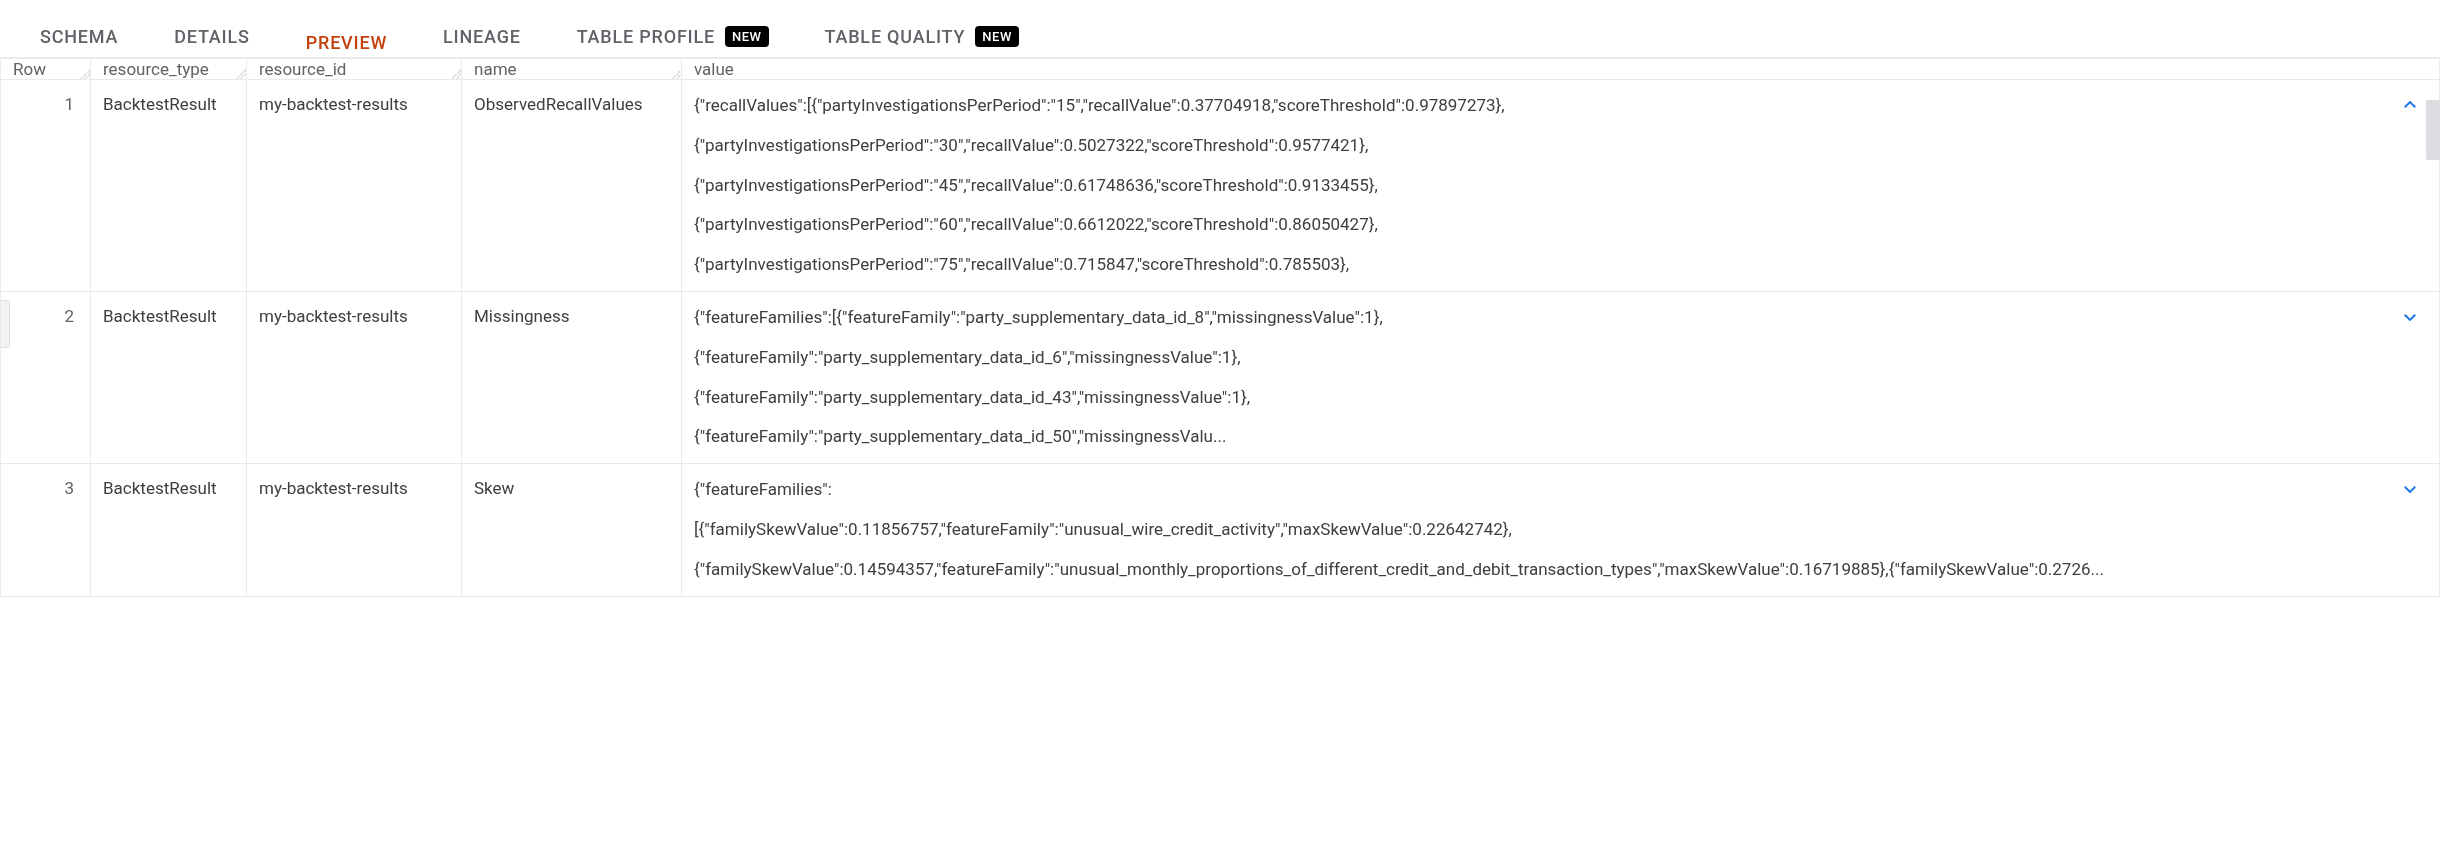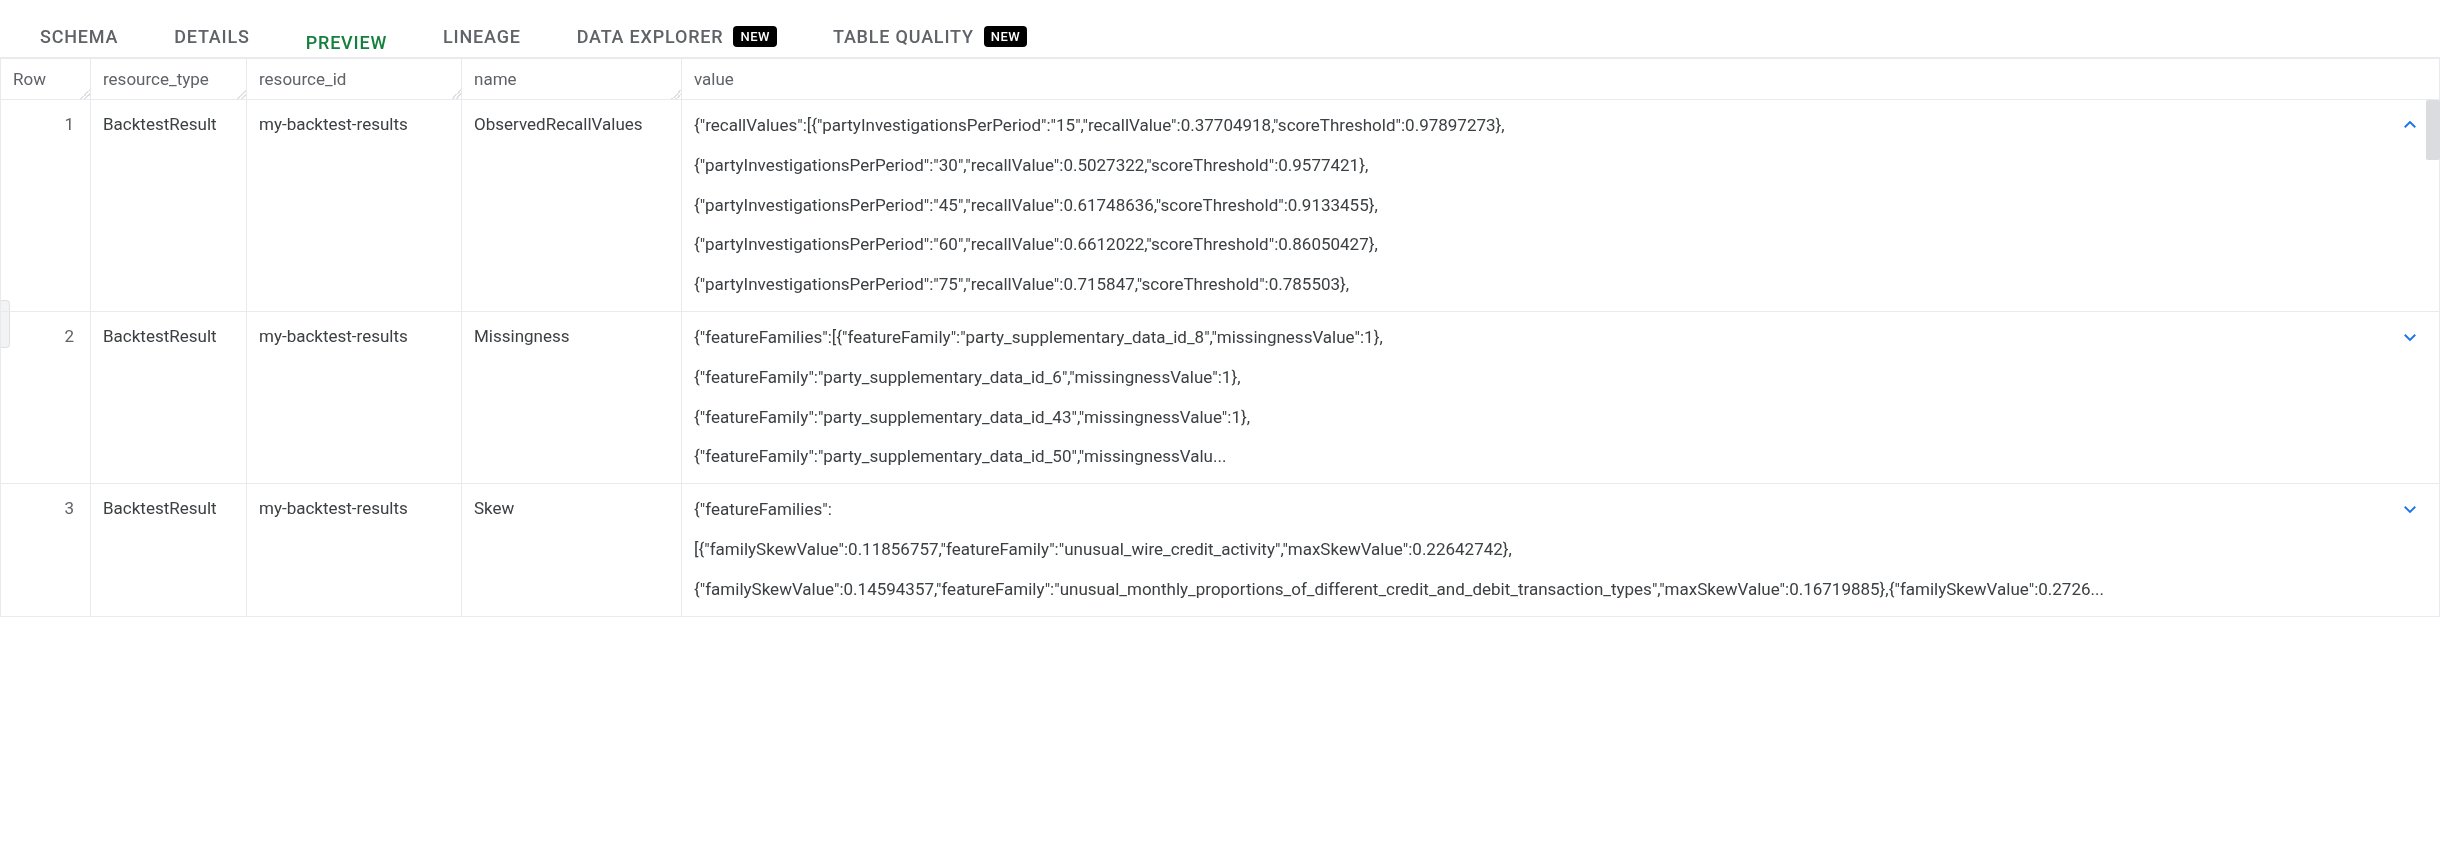--- a/index.html
+++ b/index.html
@@ -29,21 +29,21 @@
     height: 100%;
     font-size: 18px;
     font-weight: 500;
     letter-spacing: 0.8px;
     color: #5f6368;
     cursor: pointer;
     border-bottom: 3px solid transparent;
     padding-top: 18px;
   }
   .tab.active {
-    color: #15803d;
+    color: #c2410c;
     border-bottom-color: #1a73e8;
     margin-top: 12px;
   }
   .badge {
     background: #000000;
     color: #fff;
     font-size: 13px;
     font-weight: 500;
     letter-spacing: 0.5px;
     padding: 3px 7px;
@@ -57,21 +57,21 @@
   table {
     border-collapse: collapse;
     width: 100%;
     table-layout: fixed;
   }
   th {
     text-align: left;
     font-weight: 400;
     font-size: 17px;
     color: #5f6368;
-    padding: 10px 12px;
+    padding: 0 12px;
     border: 1px solid #e8eaed;
     background: #fff;
     position: relative;
   }
   .th-row { width: 90px; }
   .th-restype { width: 156px; }
   .th-resid { width: 215px; }
   .th-name { width: 220px; }
   .th-value { width: auto; }
   th .resize {
@@ -148,21 +148,21 @@
     <div class="tab">
       <span>DETAILS</span>
     </div>
     <div class="tab active">
       <span>PREVIEW</span>
     </div>
     <div class="tab">
       <span>LINEAGE</span>
     </div>
     <div class="tab">
-      <span>DATA EXPLORER</span>
+      <span>TABLE PROFILE</span>
       <span class="badge">NEW</span>
     </div>
     <div class="tab">
       <span>TABLE QUALITY</span>
       <span class="badge">NEW</span>
     </div>
   </div>
 
   <div class="table-wrap">
     <div class="scrollbar"></div>

